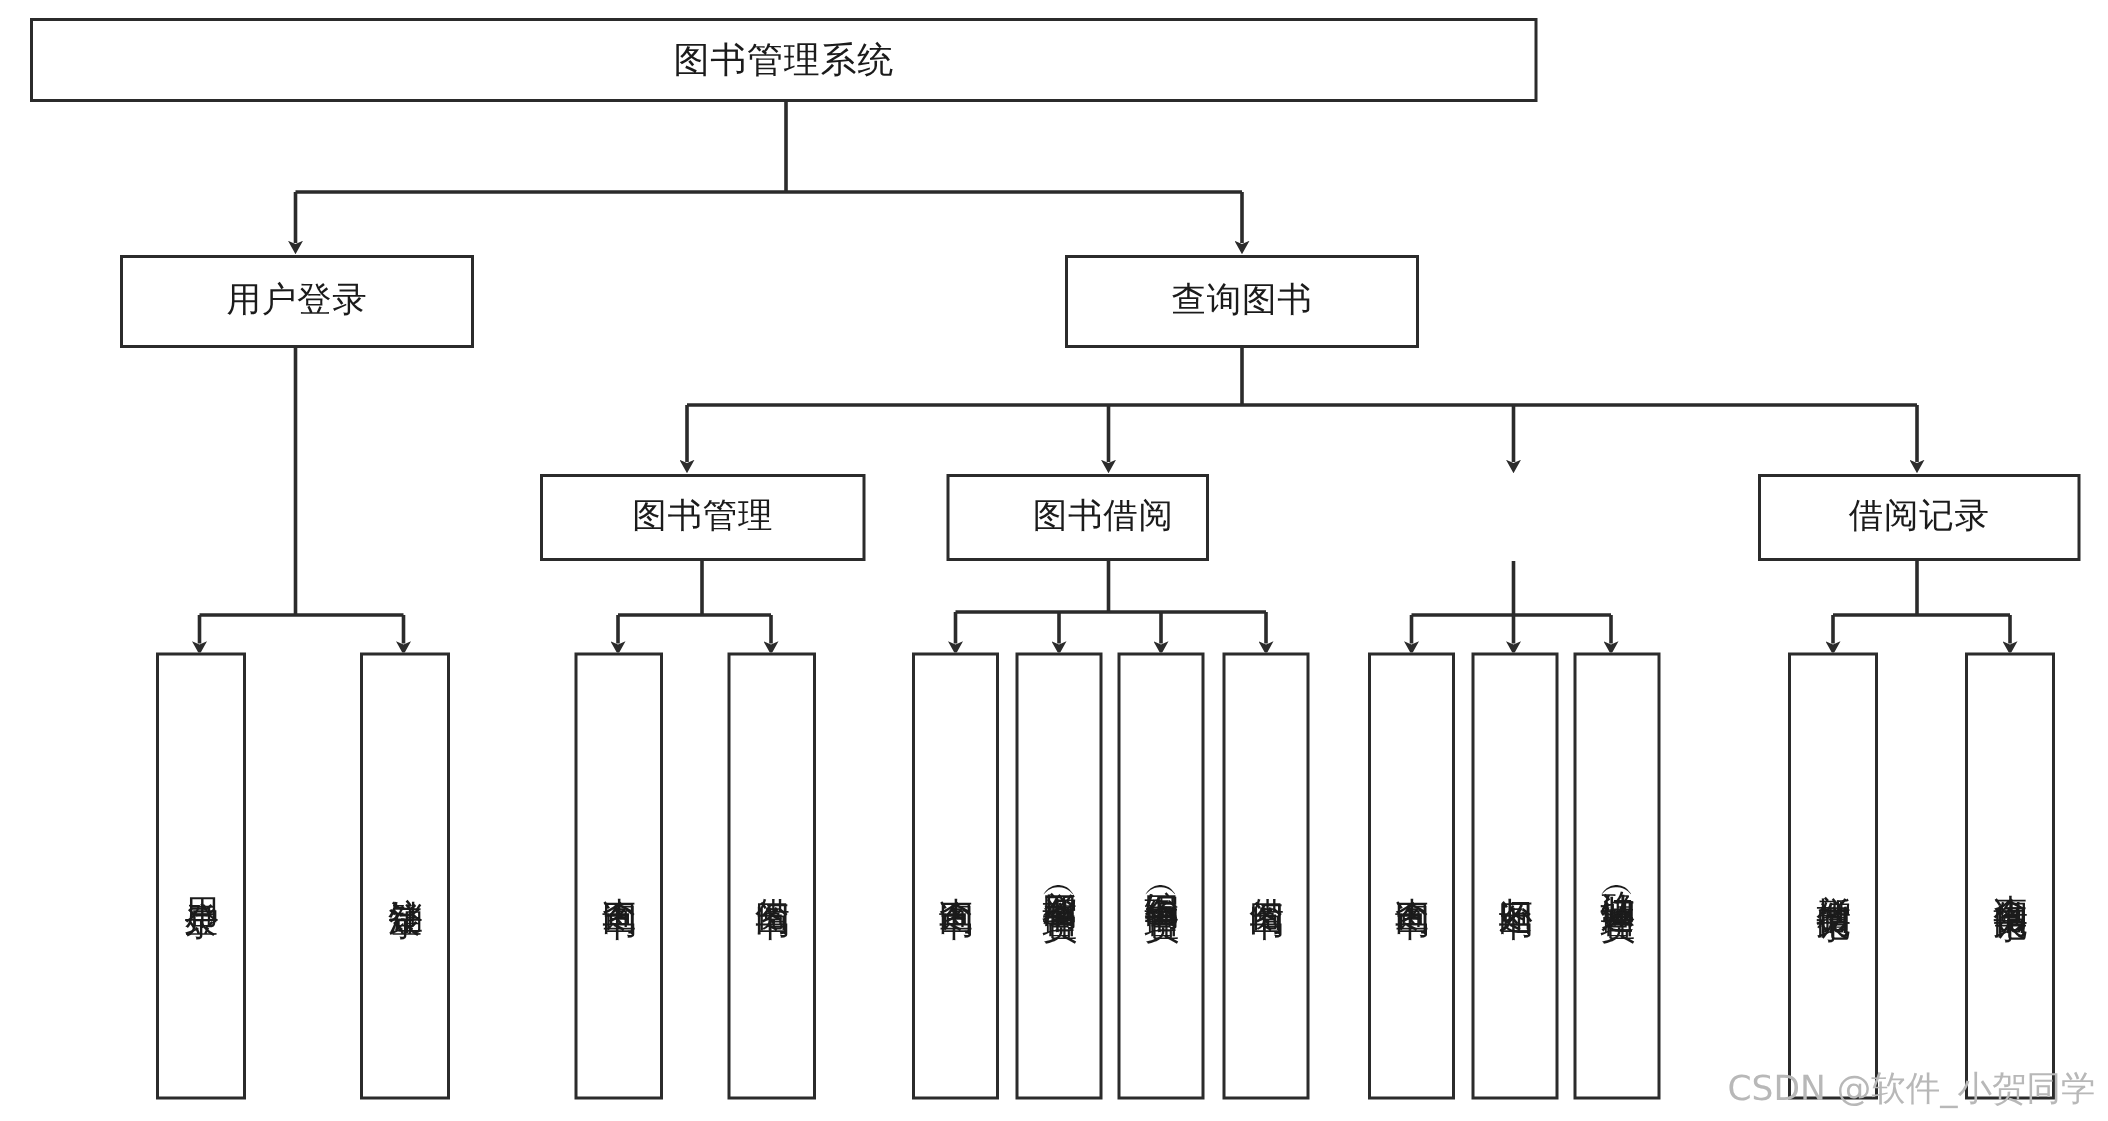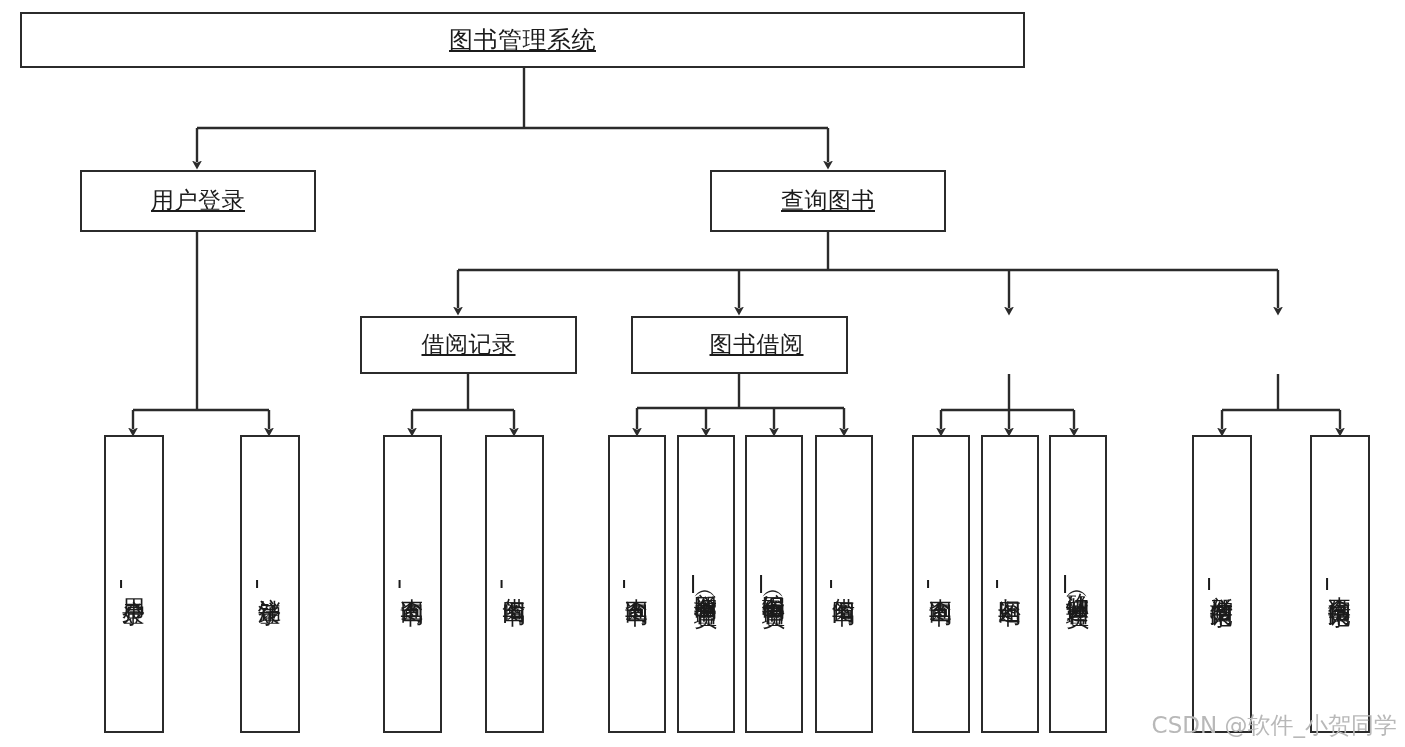--- a/index.html
+++ b/index.html
@@ -35,21 +35,20 @@
     align-items: center;
     justify-content: center;
     z-index: 2;
   }
   .node .lbl {
     color: #1b1b1b;
     text-align: right;
     line-height: 1.18;
     letter-spacing: 0.5px;
     white-space: nowrap;
-    text-decoration: underline;
   }
   
   .node.h .lbl {
     font-size: 23px;
   }
   .node.root .lbl {
     font-size: 24px;
   }
   
   .node.v {
@@ -137,24 +136,27 @@
   </div>
 
   <div class="node h" style="left:80px; top:170px; width:236px; height:62px;">
     <span class="lbl">用户登录</span>
   </div>
   <div class="node h" style="left:710px; top:170px; width:236px; height:62px;">
     <span class="lbl">查询图书</span>
   </div>
 
   <div class="node h" style="left:360px; top:316px; width:217px; height:58px;">
+    <span class="lbl">图书管理</span>
+  </div>
+  <div class="node h" style="left:631px; top:316px; width:175px; height:58px;padding-left:34px;">
+    <span class="lbl">图书借阅</span>
+  </div>
+  <div class="node h" style="left:1172px; top:316px; width:215px; height:58px;">
     <span class="lbl">借阅记录</span>
-  </div>
-  <div class="node h" style="left:631px; top:316px; width:217px; height:58px;padding-left:34px;">
-    <span class="lbl">图书借阅</span>
   </div>
 
   <div class="node v" style="left:104px; top:435px; width:60px; height:298px;">
     <span class="lbl">用户登录</span>
   </div>
   <div class="node v" style="left:240px; top:435px; width:60px; height:298px;">
     <span class="lbl">注销登录</span>
   </div>
 
   <div class="node v" style="left:383px; top:435px; width:59px; height:298px;">

